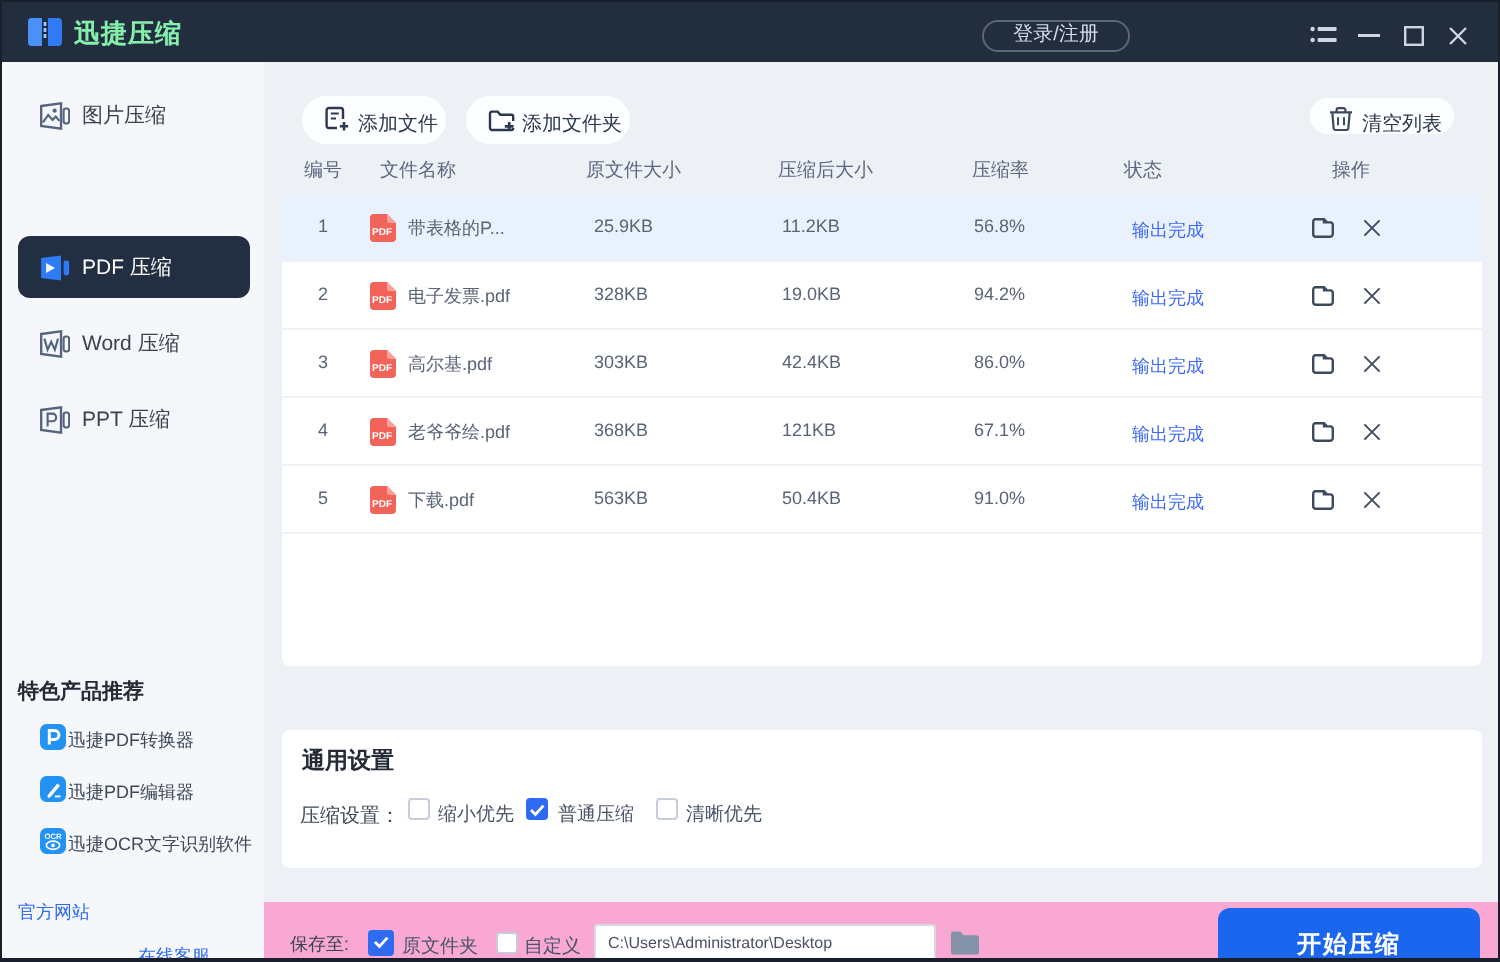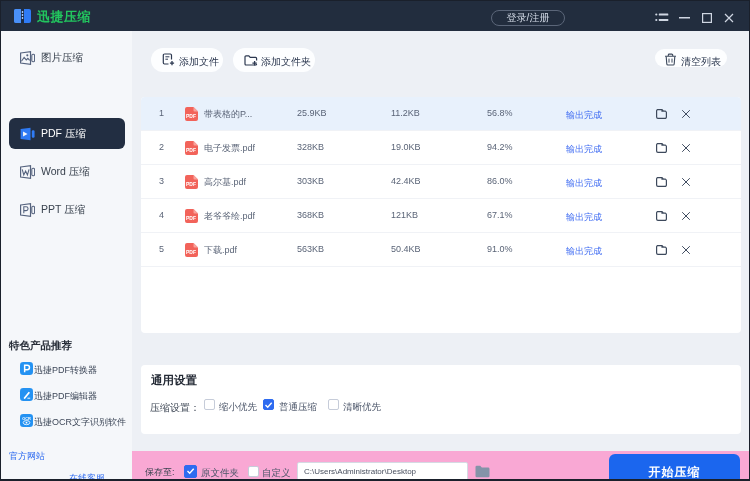--- a/index.html
+++ b/index.html
@@ -1,21 +1,21 @@
 <!DOCTYPE html>
 <html><head>
 <meta charset="utf-8">
 <style>
 * { margin:0; padding:0; box-sizing:border-box; white-space:nowrap; }
 html,body { width:750px; height:481px; background:#fff; font-family:"Liberation Sans", sans-serif; }
 #win { position:relative; width:750px; height:481px; border:1px solid #1a202b; border-bottom-width:2px; background:#edf0f5; overflow:hidden; }
 
 #titlebar { position:absolute; left:0; top:0; width:748px; height:30px; background:#222d3e; }
 #logo { position:absolute; left:13px; top:7px; width:17px; height:16px; }
-#apptitle { position:absolute; left:36px; top:7px; font-size:13px; font-weight:bold; color:#22c55e; letter-spacing:0.5px; }
+#apptitle { position:absolute; left:36px; top:7px; font-size:13px; font-weight:bold; color:#86efac; letter-spacing:0.5px; }
 #loginpill { position:absolute; left:490px; top:9px; width:74px; height:16px; border:1px solid #5b6679; border-radius:8px; color:#d5dce8; font-size:10px; text-align:center; line-height:14px; }
 .winctl { position:absolute; top:11px; }
 
 #sidebar { position:absolute; left:0px; top:30px; width:131px; height:449px; background:#f5f7fa; }
 .menuitem { position:absolute; left:0; width:131px; height:31px; }
 .menuitem .mtext { position:absolute; left:40px; top:8px; font-size:10.5px; color:#39424e; }
 .menuitem .micon { position:absolute; left:18px; top:7px; width:16px; height:16px; }
 #selitem { position:absolute; left:8px; top:87px; width:116px; height:31px; background:#222e42; border-radius:6px; }
 #featured { position:absolute; left:8px; top:308px; font-size:10.5px; font-weight:bold; color:#252b36; }
 .prod { position:absolute; left:0; width:131px; height:24px; }
@@ -163,20 +163,29 @@
     </div>
     <div class="toolbtn" style="left:523px; width:72px; top:18px; height:18px;">
       <svg style="position:absolute; left:9px; top:4px;" width="13" height="13" viewBox="0 0 13 13">
           <path d="M1 3.2 H12 M4.3 3.2 V2 A0.9 0.9 0 0 1 5.2 1.1 H7.8 A0.9 0.9 0 0 1 8.7 2 V3.2" fill="none" stroke="#3d495c" stroke-width="1.1"></path>
           <path d="M2.2 3.6 L2.8 11 A1.1 1.1 0 0 0 3.9 12 H9.1 A1.1 1.1 0 0 0 10.2 11 L10.8 3.6" fill="none" stroke="#3d495c" stroke-width="1.1"></path>
           <path d="M5 5.6 V9.6 M8 5.6 V9.6" stroke="#3d495c" stroke-width="1"></path>
         </svg>
       <div class="tlabel" style="left:26px; top:6px;">清空列表</div>
     </div>
 
+    <div id="thead">
+      <span style="left:20px">编号</span>
+      <span style="left:58px">文件名称</span>
+      <span style="left:161px">原文件大小</span>
+      <span style="left:257px">压缩后大小</span>
+      <span style="left:354px">压缩率</span>
+      <span style="left:430px">状态</span>
+      <span style="left:534px">操作</span>
+    </div>
 
     <div id="tbody">
         <div class="trow" style="top:0px;background:#e8f1fc;border-radius:4px 4px 0 0;">
           <span style="left:18px">1</span>
           <svg class="pdfico" viewBox="0 0 13 14">
             <path d="M0 2 A2 2 0 0 1 2 0 H8.5 L13 4.5 V12 A2 2 0 0 1 11 14 H2 A2 2 0 0 1 0 12 Z" fill="#f2635a"></path>
             <path d="M8.5 0 L13 4.5 H9.5 A1 1 0 0 1 8.5 3.5 Z" fill="#f8a29b"></path>
             <text x="6" y="10.5" font-size="5" font-weight="bold" fill="#fff" text-anchor="middle" font-family="Liberation Sans">PDF</text>
           </svg>
           <span style="left:63px">带表格的P...</span>

